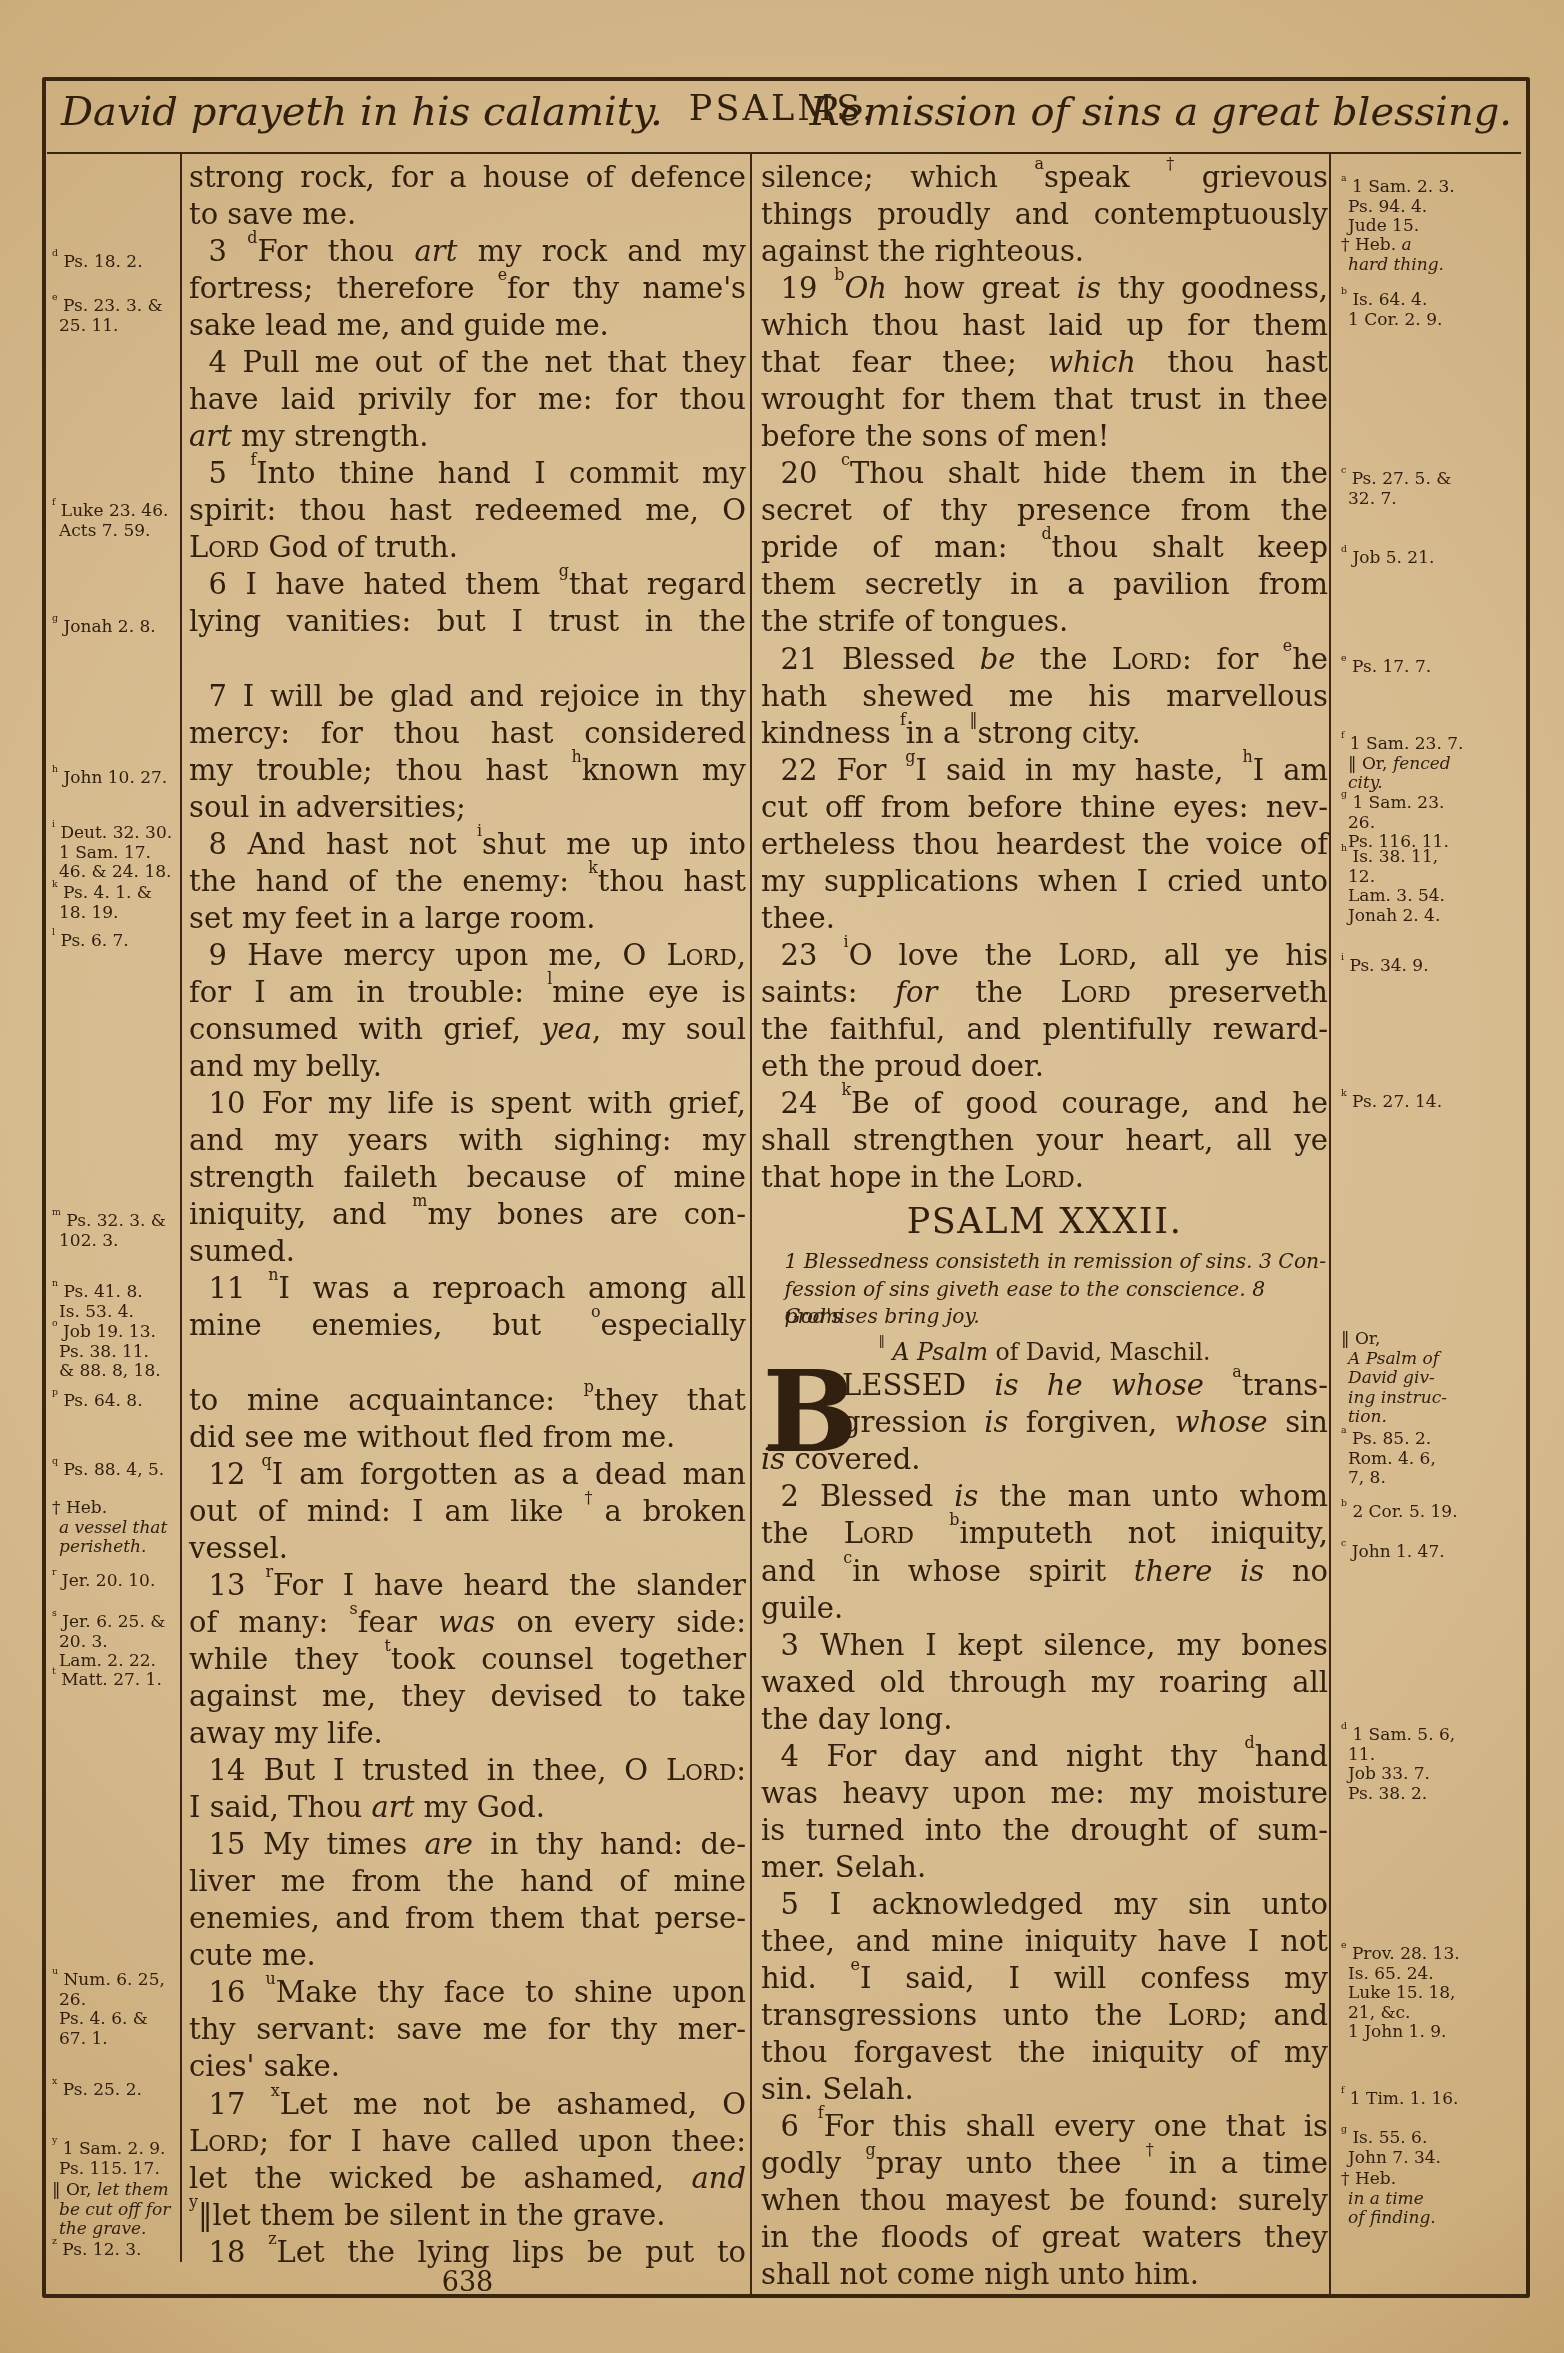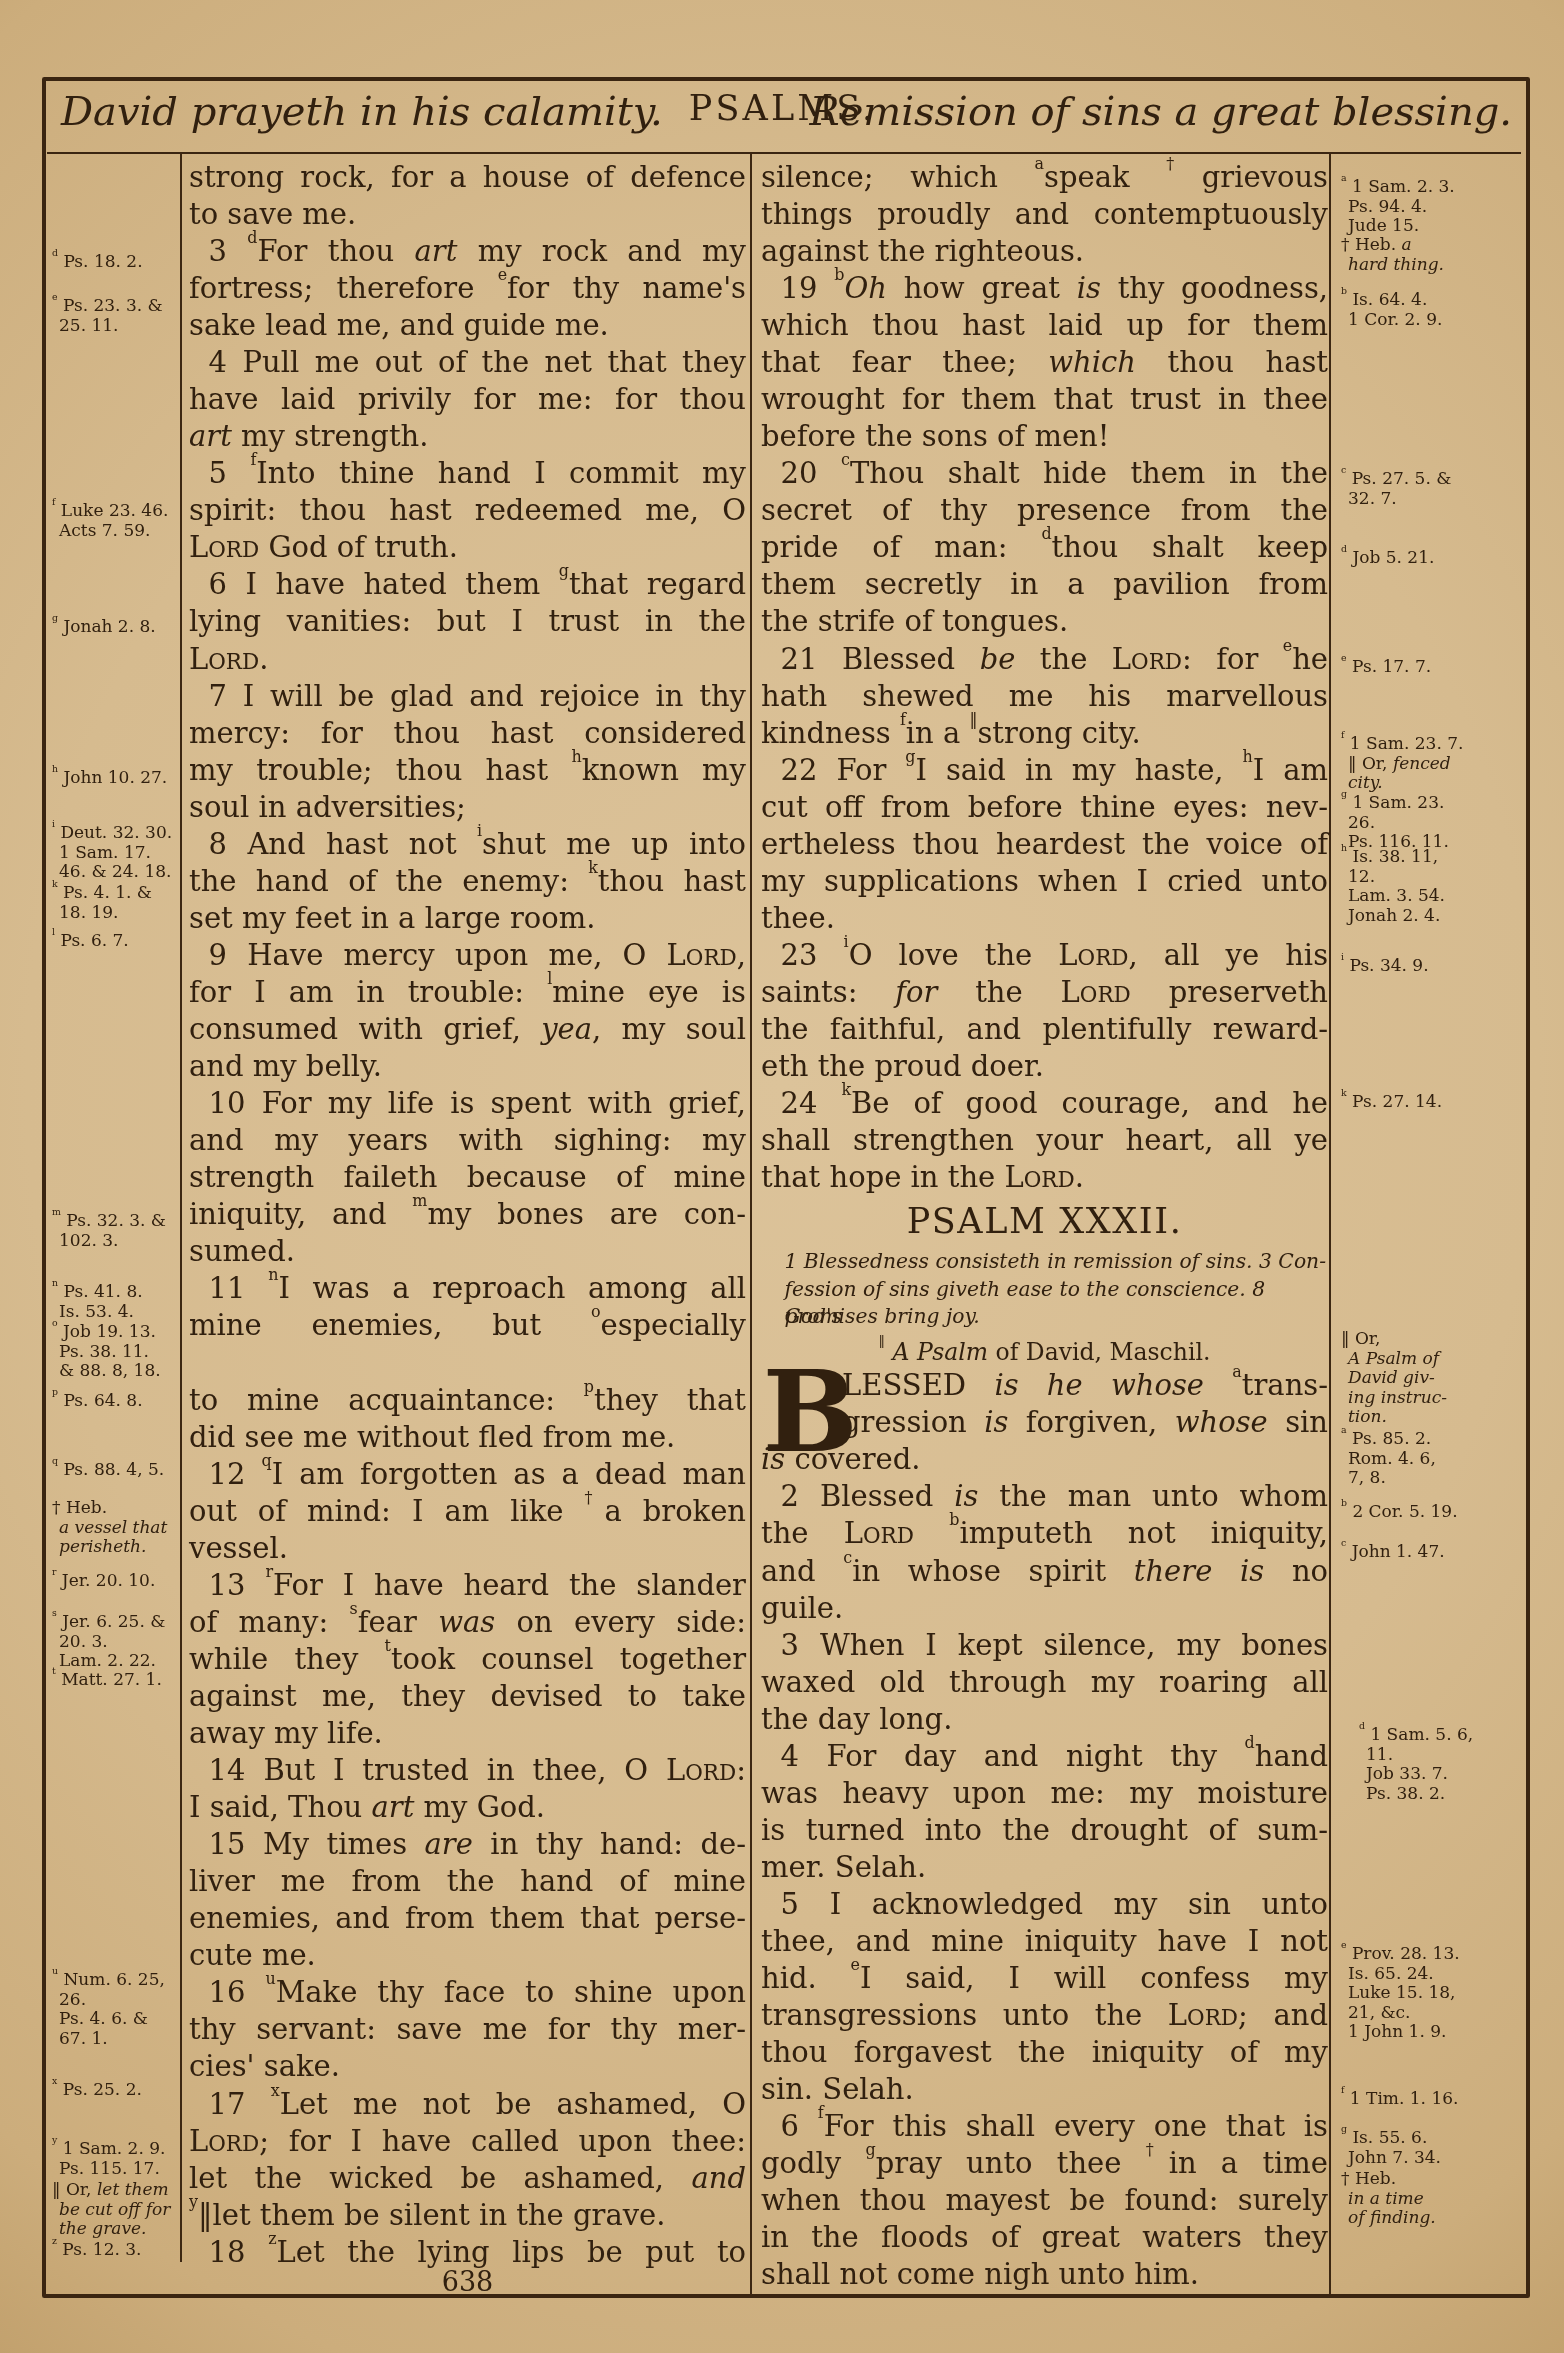--- a/index.html
+++ b/index.html
@@ -159,21 +159,20 @@
     <div class="line body-line" style="top: 270px;">fortress; therefore <sup>e</sup>for thy name's</div>
     <div class="line body-line p-end" style="top: 307px;">sake lead me, and guide me.</div>
     <div class="line body-line v-start" style="top: 344px;">4 Pull me out of the net that they</div>
     <div class="line body-line" style="top: 381px;">have laid privily for me: for thou</div>
     <div class="line body-line p-end" style="top: 418px;"><i>art</i> my strength.</div>
     <div class="line body-line v-start" style="top: 455px;">5 <sup>f</sup>Into thine hand I commit my</div>
     <div class="line body-line" style="top: 492px;">spirit: thou hast redeemed me, O</div>
     <div class="line body-line p-end" style="top: 529px;"><span class="sc">L<span>ORD</span></span> God of truth.</div>
     <div class="line body-line v-start" style="top: 566px;">6 I have hated them <sup>g</sup>that regard</div>
     <div class="line body-line" style="top: 603px;">lying vanities: but I trust in the</div>
-    <div class="line body-line p-end" style="top: 641px;"><span class="sc">L<span>ORD</span></span>.</div>
     <div class="line body-line v-start" style="top: 678px;">7 I will be glad and rejoice in thy</div>
     <div class="line body-line" style="top: 715px;">mercy: for thou hast considered</div>
     <div class="line body-line" style="top: 752px;">my trouble; thou hast <sup>h</sup>known my</div>
     <div class="line body-line p-end" style="top: 789px;">soul in adversities;</div>
     <div class="line body-line v-start" style="top: 826px;">8 And hast not <sup>i</sup>shut me up into</div>
     <div class="line body-line" style="top: 863px;">the hand of the enemy: <sup>k</sup>thou hast</div>
     <div class="line body-line p-end" style="top: 900px;">set my feet in a large room.</div>
     <div class="line body-line v-start" style="top: 937px;">9 Have mercy upon me, O <span class="sc">L<span>ORD</span></span>,</div>
     <div class="line body-line" style="top: 974px;">for I am in trouble: <sup>l</sup>mine eye is</div>
     <div class="line body-line" style="top: 1011px;">consumed with grief, <i>yea</i>, my soul</div>
@@ -328,21 +327,21 @@
       <div class="nl"><sup>a</sup> Ps. 85. 2.</div>
       <div class="nl cont">Rom. 4. 6,</div>
       <div class="nl cont">7, 8.</div>
     </div>
     <div class="note" style="top: 1502px;">
       <div class="nl"><sup>b</sup> 2 Cor. 5. 19.</div>
     </div>
     <div class="note" style="top: 1542px;">
       <div class="nl"><sup>c</sup> John 1. 47.</div>
     </div>
-    <div class="note" style="top: 1725px; margin-left: 18px;">
+    <div class="note" style="top: 1725px;">
       <div class="nl"><sup>d</sup> 1 Sam. 5. 6,</div>
       <div class="nl cont">11.</div>
       <div class="nl cont">Job 33. 7.</div>
       <div class="nl cont">Ps. 38. 2.</div>
     </div>
     <div class="note" style="top: 1944px;">
       <div class="nl"><sup>e</sup> Prov. 28. 13.</div>
       <div class="nl cont">Is. 65. 24.</div>
       <div class="nl cont">Luke 15. 18,</div>
       <div class="nl cont">21, &amp;c.</div>

